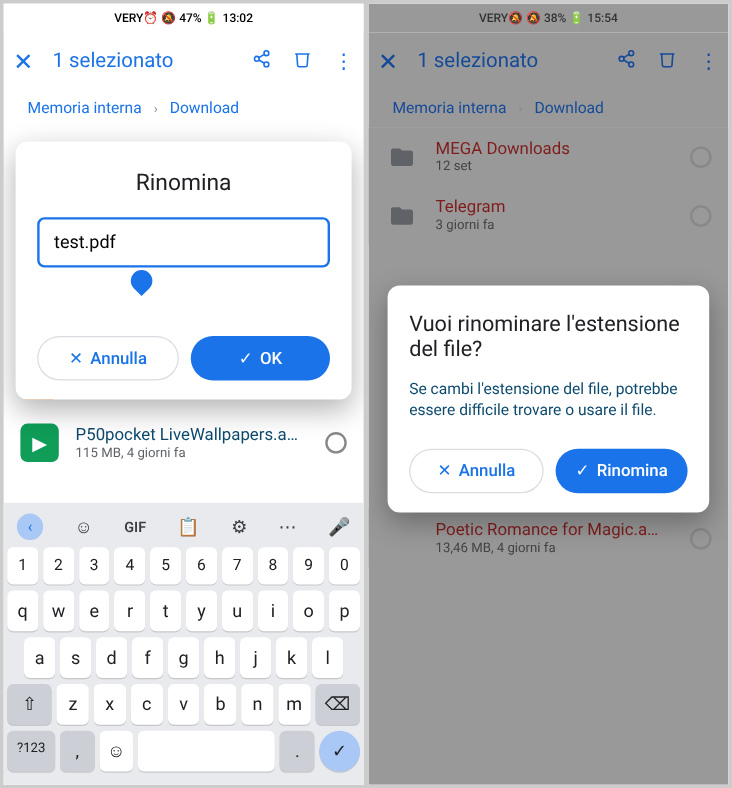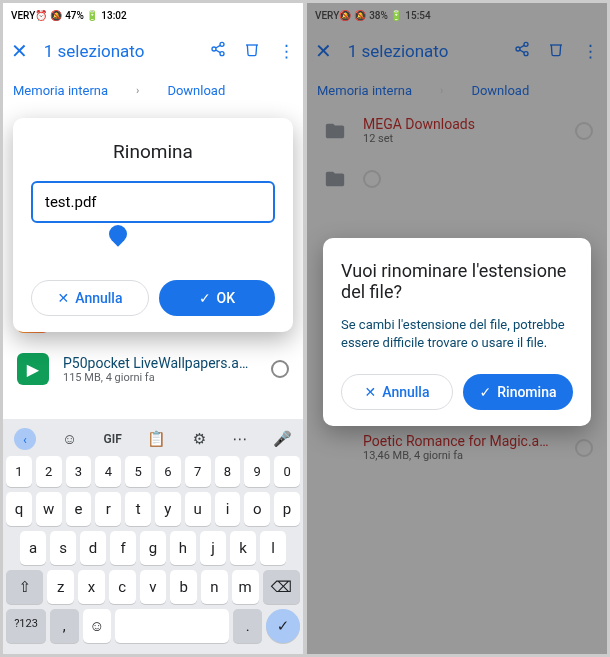--- a/index.html
+++ b/index.html
@@ -1,26 +1,26 @@
 <!DOCTYPE html>
 <html><head>
 <meta charset="utf-8">
 <style>
 *{margin:0;padding:0;box-sizing:border-box;font-family:Roboto,Arial,sans-serif}
 body{width:610px;height:657px;background:#ccc;display:flex;gap:4px;padding:3px}
 .phone{flex:1;background:#fff;position:relative;overflow:hidden;display:flex;flex-direction:column}
-.statusbar{height:24px;background:#fff;display:flex;align-items:center;justify-content:flex-start;padding:0 8px;font-size:10px;font-weight:500}
+.statusbar{height:24px;background:#fff;display:flex;align-items:center;justify-content:center;padding:0 8px;font-size:10px;font-weight:500}
 .statusbar.dim{background:#999;color:#333}
 .header{height:48px;display:flex;align-items:center;padding:0 8px;color:#1a73e8;gap:16px}
 .header.dim{color:#154a99;background:#999}
 .dim-bg{background:#999}
 .header .close{font-size:20px;cursor:pointer}
 .header .title{flex:1;font-size:17px}
 .header .icons{display:flex;gap:18px;font-size:17px}
-.breadcrumb{padding:8px 10px;font-size:13px;color:#1a73e8;display:flex;align-items:center;gap:28px}
+.breadcrumb{padding:8px 20px;font-size:13px;color:#1a73e8;display:flex;align-items:center;gap:10px}
 .breadcrumb.dim{color:#154a99;background:#999}
 .sep{color:#888;font-size:11px}
 .filelist{flex:1;overflow:hidden}
 .fileitem{display:flex;align-items:center;padding:10px 14px;gap:14px}
 .fileitem.dim{background:#999}
 .fileicon{width:28px;height:28px;display:flex;align-items:center;justify-content:center;color:#5f6368;font-size:18px}
 .fileinfo{flex:1}
 .filename{font-size:14px;color:#0c4a6e;white-space:nowrap;overflow:hidden;text-overflow:ellipsis;max-width:190px}
 .filemeta{font-size:11px;color:#5f6368}
 .dim .filename{color:#7f1d1d}
@@ -232,20 +232,24 @@
         <div class="filemeta">12 set</div>
       </div>
       <div class="radio"></div>
     </div>
     <div class="fileitem dim">
       <div class="fileicon">
           <svg width="22" height="22" viewBox="0 0 24 24">
             <path class="folder-svg" d="M10 4H4c-1.1 0-2 .9-2 2v12c0 1.1.9 2 2 2h16c1.1 0 2-.9 2-2V8c0-1.1-.9-2-2-2h-8l-2-2z"></path>
           </svg>
         </div>
+      <div class="fileinfo">
+        <div class="filename">Telegram</div>
+        <div class="filemeta">3 giorni fa</div>
+      </div>
       <div class="radio"></div>
     </div>
     <div style="height:220px"></div>
     <div class="fileitem dim">
       <div class="fileicon"></div>
       <div class="fileinfo">
         <div class="filename">Poetic Romance for Magic.apk</div>
         <div class="filemeta">13,46 MB, 4 giorni fa</div>
       </div>
       <div class="radio"></div>

